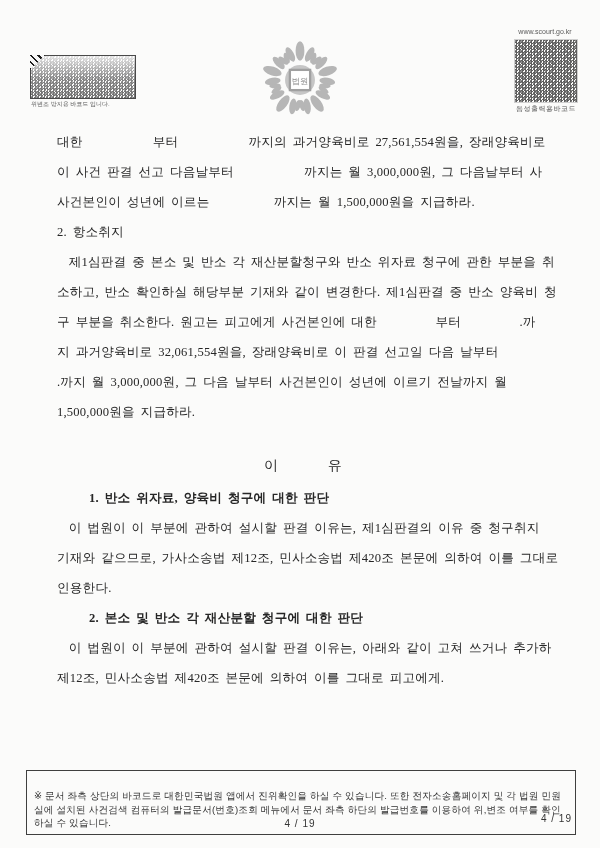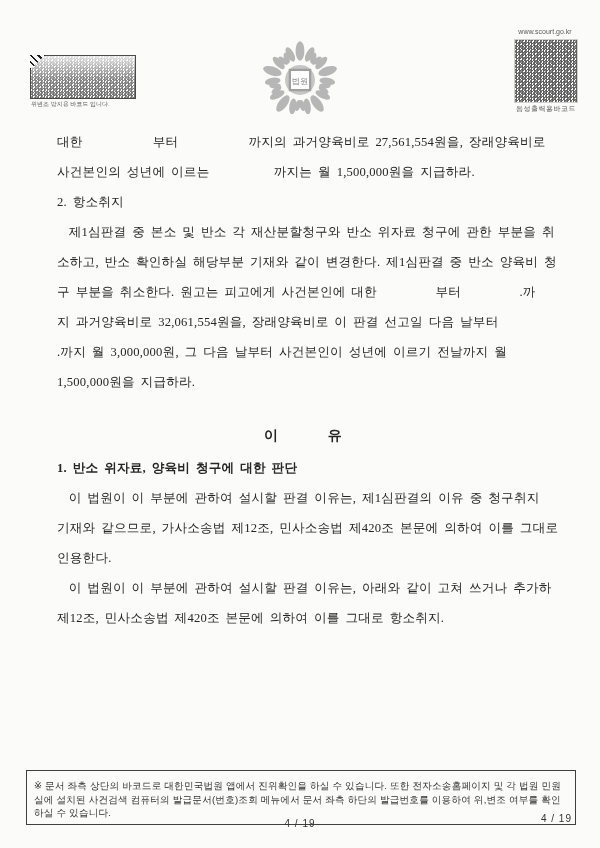--- a/index.html
+++ b/index.html
@@ -51,31 +51,31 @@
   }
   
   .doc-body{
     position:absolute;left:57px;top:127px;width:492px;
   }
   .line{
     height:30px;line-height:30px;
     font-size:12.6px;letter-spacing:.2px;word-spacing:2.5px;
     white-space:pre;overflow:visible;
   }
-  .line.title{font-weight:bold;}
+  .line.title{font-weight:bold;margin-left:32px;}
   .line.heading{
-    text-align:center;font-weight:bold;font-size:14px;
+    text-align:center;font-weight:normal;font-size:14px;
     height:34px;line-height:34px;
   }
   .line.spacer{height:22px;}
   
   .notice-box{
     position:absolute;left:26px;top:770px;width:534px;
     border:1.6px solid #3f3f3f;
-    padding:8px 7px 4px 7px;
+    padding:18px 7px 4px 7px;
     font-family:"Liberation Sans","DejaVu Sans",sans-serif;
     font-size:9.6px;line-height:13.5px;color:#333;
     letter-spacing:.2px;
   }
   .page-num-center{
     position:absolute;left:0;top:818px;width:600px;text-align:center;
     font-family:"Liberation Sans","DejaVu Sans",sans-serif;
     font-size:10px;color:#333;letter-spacing:1px;
   }
   .page-num-right{
@@ -116,22 +116,23 @@
 
 <div class="qr-url">www.scourt.go.kr</div>
 <div class="qr-code"></div>
 <div class="qr-caption">음성출력용바코드</div>
 
 <div class="doc-body">
 
 
     <div class="line body">대한            부터            까지의 과거양육비로 27,561,554원을, 장래양육비로</div>
 
+    <div class="line body">이 사건 판결 선고 다음날부터            까지는 월 3,000,000원, 그 다음날부터 사</div>
 
-    <div class="line body">사건본인의 성년에 이르는           까지는 월 1,500,000원을 지급하라.</div>
+    <div class="line body">사건본인이 성년에 이르는           까지는 월 1,500,000원을 지급하라.</div>
 
     <div class="line body">2. 항소취지</div>
 
     <div class="line body">  제1심판결 중 본소 및 반소 각 재산분할청구와 반소 위자료 청구에 관한 부분을 취</div>
 
     <div class="line body">소하고, 반소 확인하실 해당부분 기재와 같이 변경한다. 제1심판결 중 반소 양육비 청</div>
 
     <div class="line body">구 부분을 취소한다. 원고는 피고에게 사건본인에 대한          부터          .까</div>
 
     <div class="line body">지 과거양육비로 32,061,554원을, 장래양육비로 이 판결 선고일 다음 날부터</div>
@@ -145,25 +146,26 @@
     <div class="line heading">이        유</div>
 
     <div class="line title">1. 반소 위자료, 양육비 청구에 대한 판단</div>
 
     <div class="line body">  이 법원이 이 부분에 관하여 설시할 판결 이유는, 제1심판결의 이유 중 청구취지</div>
 
     <div class="line body">기재와 같으므로, 가사소송법 제12조, 민사소송법 제420조 본문에 의하여 이를 그대로</div>
 
     <div class="line body">인용한다.</div>
 
+    <div class="line title">2. 본소 및 반소 각 재산분할 청구에 대한 판단</div>
 
     <div class="line body">  이 법원이 이 부분에 관하여 설시할 판결 이유는, 아래와 같이 고쳐 쓰거나 추가하</div>
 
 
-    <div class="line body">제12조, 민사소송법 제420조 본문에 의하여 이를 그대로 항소취지.</div>
+    <div class="line body">제12조, 민사소송법 제420조 본문에 의하여 이를 그대로 피고에게.</div>
   </div>
 
 <div class="notice-box">
   <span>※ 문서 좌측 상단의 바코드로 대한민국법원 앱에서 진위확인을 하실 수 있습니다. 또한 전자소송홈페이지 및 각 법원 민원실에 설치된 사건검색 컴퓨터의 발급문서(번호)조회 메뉴에서 문서 좌측 하단의 발급번호를 이용하여 위,변조 여부를 확인하실 수 있습니다.</span>
 </div>
 
 <div class="page-num-center">4 / 19</div>
 <div class="page-num-right">4 / 19</div>
 
 </body></html>

